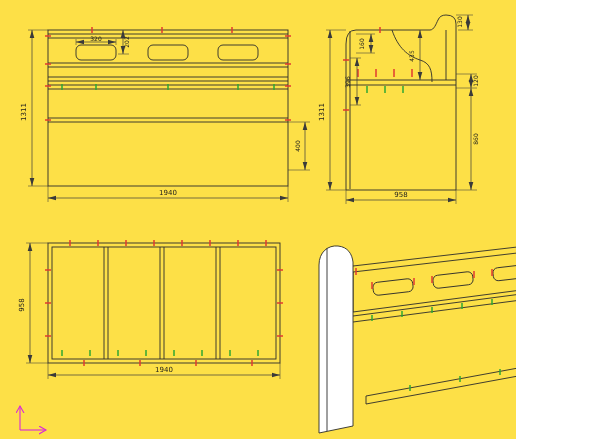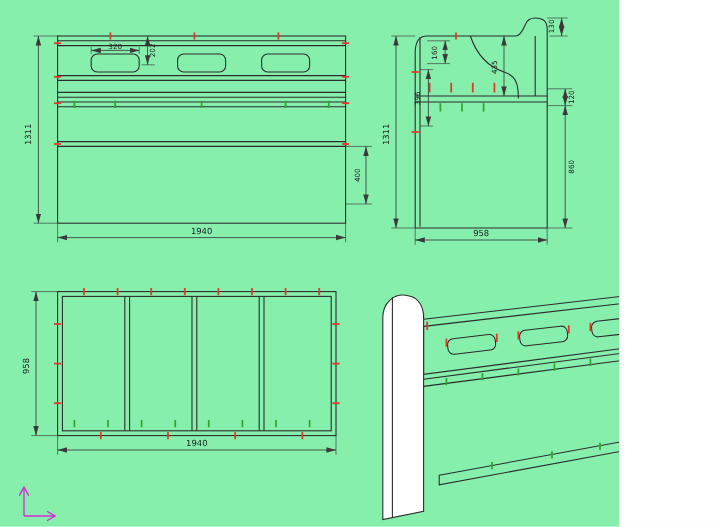--- a/index.html
+++ b/index.html
@@ -1,17 +1,17 @@
 <!DOCTYPE html>
 <html><head>
 <meta charset="utf-8">
 <style>
   html,body{margin:0;padding:0;background:#ffffff;}
   .page{
-    position:relative;width:516px;height:439px;background:#86efac;overflow:hidden;
+    position:relative;width:516px;height:439px;background:#fde047;overflow:hidden;
     font-family:"DejaVu Sans", sans-serif;
   }
   svg{position:absolute;left:0;top:0;}
   .geo{stroke:#2b2b2b;stroke-width:0.9;fill:none;stroke-linecap:butt;}
   .geo-f{stroke:#2b2b2b;stroke-width:0.9;fill:#ffffff;}
   .ext{stroke:#3a3a3a;stroke-width:0.55;fill:none;}
   .dml{stroke:#3a3a3a;stroke-width:0.7;fill:none;}
   .tr{stroke:#e03a2f;stroke-width:1.5;fill:none;}
   .tg{stroke:#2fa832;stroke-width:1.5;fill:none;}
   .ax{stroke:#d928d9;stroke-width:1.1;fill:none;}

